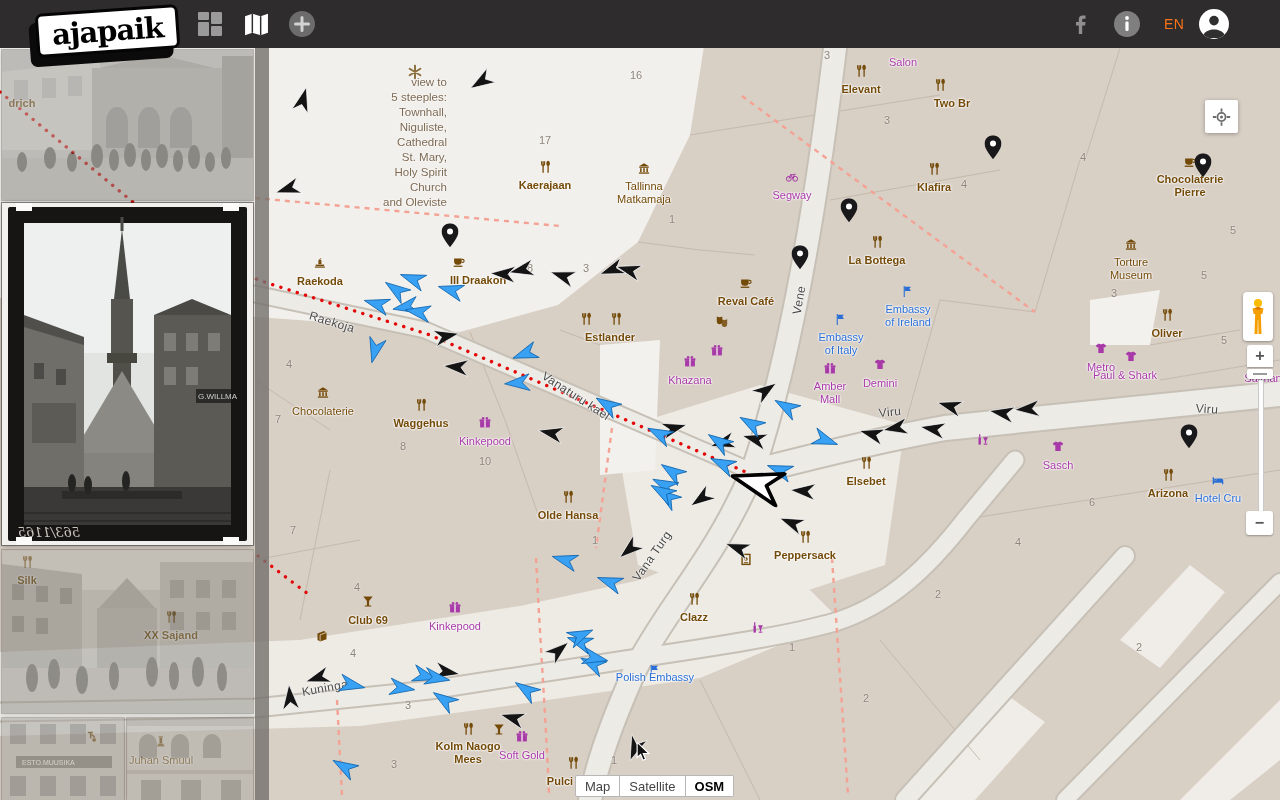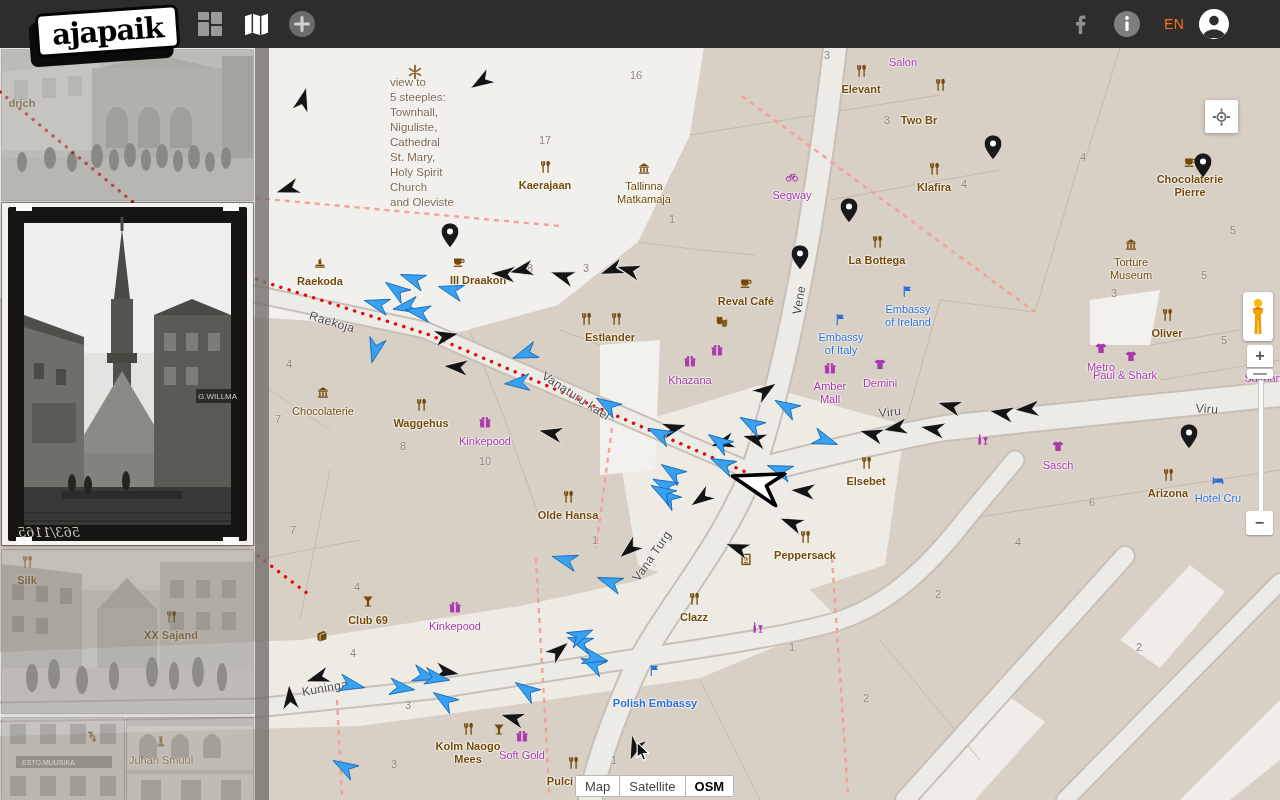--- a/index.html
+++ b/index.html
@@ -30,21 +30,21 @@
   .photo{position:absolute;left:2px;box-shadow:0 0 0 1px rgba(55,53,50,.55),0 1px 5px rgba(0,0,0,.35);cursor:pointer;}
   .photo svg{display:block;}
   #scroll-strip{position:absolute;left:255px;top:48px;width:14px;height:752px;background:rgba(118,114,110,.82);z-index:22;}
   
   #marker-layer{position:absolute;left:0;top:0;width:1280px;height:800px;z-index:10;}
   .mk{position:absolute;transform:translate(-50%,-50%);}
   .poi-label{font:11px "Liberation Sans",sans-serif;white-space:pre-line;text-align:center;line-height:1.18;text-shadow:0 0 2px #fff,0 0 2px #fff,0 0 3px #fff;}
   .poi-label.b{font-weight:bold;}
   .street-label{font:12px "Liberation Sans",sans-serif;color:#4a4a4a;letter-spacing:.4px;white-space:nowrap;text-shadow:0 0 2px #fff,0 0 2px #fff;}
   .house-number{font:11px "Liberation Sans",sans-serif;color:#8e857a;text-shadow:0 0 2px #fff;}
-  .annotation{font:11.5px "Liberation Sans",sans-serif;color:#7d6952;white-space:pre-line;text-align:left;line-height:1.3;text-shadow:0 0 2px #fff,0 0 2px #fff;margin-left:7px;}
+  .annotation{font:11.5px "Liberation Sans",sans-serif;color:#7d6952;white-space:pre-line;text-align:right;line-height:1.3;text-shadow:0 0 2px #fff,0 0 2px #fff;}
 </style>
 </head>
 <body>
 
 <div id="app">
 
   <svg id="map-bg" width="1280" height="800" viewBox="0 0 1280 800" style="position:absolute;left:0;top:0;z-index:1">
     <rect width="1280" height="800" fill="#d8cfc5"></rect>
 
     <polygon points="0,40 705,40 690,135 638,242 558,305 460,332 0,298" fill="#f2f0ec"></polygon>
@@ -167,21 +167,21 @@
           <ellipse cx="9.6" cy="3.4" rx="1.8" ry="2.6" fill="#734a08"></ellipse>
           <path d="M9.6 5.5v7.3" stroke="#734a08" stroke-width="1.3"></path>
         </svg></div>
       <div class="mk poi-label b" style="left: 861px; top: 88.5px; color: rgb(115, 74, 8);">Elevant</div>
       <div class="mk " style="left: 940px; top: 86px;"><svg width="13" height="13" viewBox="0 0 13 13">
           <path d="M3.1 1.2v2.9a1.5 1.5 0 0 0 3 0V1.2" fill="none" stroke="#734a08" stroke-width="1.1"></path>
           <path d="M4.6 1.2v11.6" stroke="#734a08" stroke-width="1.3"></path>
           <ellipse cx="9.6" cy="3.4" rx="1.8" ry="2.6" fill="#734a08"></ellipse>
           <path d="M9.6 5.5v7.3" stroke="#734a08" stroke-width="1.3"></path>
         </svg></div>
-      <div class="mk poi-label b" style="left: 919px; top: 102.5px; color: rgb(115, 74, 8); margin-top: 17px;">Two Br</div>
+      <div class="mk poi-label b" style="left: 952px; top: 102.5px; color: rgb(115, 74, 8);">Two Br</div>
       <div class="mk " style="left: 545px; top: 168px;"><svg width="13" height="13" viewBox="0 0 13 13">
           <path d="M3.1 1.2v2.9a1.5 1.5 0 0 0 3 0V1.2" fill="none" stroke="#734a08" stroke-width="1.1"></path>
           <path d="M4.6 1.2v11.6" stroke="#734a08" stroke-width="1.3"></path>
           <ellipse cx="9.6" cy="3.4" rx="1.8" ry="2.6" fill="#734a08"></ellipse>
           <path d="M9.6 5.5v7.3" stroke="#734a08" stroke-width="1.3"></path>
         </svg></div>
       <div class="mk poi-label b" style="left: 545px; top: 184.5px; color: rgb(115, 74, 8);">Kaerajaan</div>
       <div class="mk " style="left: 644px; top: 170px;"><svg width="13" height="13" viewBox="0 0 13 13">
           <path d="M1.2 4.4 6.5 1.2l5.3 3.2z" fill="#734a08"></path>
           <rect x="1.8" y="4.9" width="9.4" height=".9" fill="#734a08"></rect>
@@ -405,21 +405,21 @@
           <rect x="2" y="4.6" width="2.4" height="7" fill="#a839a8"></rect>
           <rect x="2.6" y="1.2" width="1.2" height="3.6" fill="#a839a8"></rect>
           <path d="M6.6 4.2h4.8l-1.5 3.4a1.2 1.2 0 0 1-1.8 0z" fill="#a839a8"></path>
           <rect x="8.4" y="7.8" width="1.2" height="2.6" fill="#a839a8"></rect>
           <rect x="7.2" y="10.6" width="3.6" height="1.1" fill="#a839a8"></rect>
         </svg></div>
       <div class="mk " style="left: 655px; top: 672px;"><svg width="13" height="13" viewBox="0 0 13 13">
           <rect x="2.2" y="1" width="1.1" height="11" fill="#2a6fd6"></rect>
           <path d="M3.3 1.7h6.2L7.9 3.8l1.6 2.1H3.3z" fill="#2a6fd6"></path>
         </svg></div>
-      <div class="mk poi-label" style="left: 655px; top: 703px; color: rgb(42, 111, 214); font-weight: bold;">Polish Embassy</div>
+      <div class="mk poi-label" style="left: 655px; top: 677px; color: rgb(42, 111, 214);">Polish Embassy</div>
       <div class="mk " style="left: 455px; top: 609px;"><svg width="13" height="13" viewBox="0 0 13 13">
           <rect x="1.6" y="5.2" width="9.8" height="6.2" fill="#a839a8"></rect>
           <rect x="1.1" y="3.4" width="10.8" height="2.1" fill="#a839a8"></rect>
           <rect x="5.85" y="3.4" width="1.3" height="8" fill="#f5f2ec"></rect>
           <circle cx="4.6" cy="2.2" r="1.2" fill="#a839a8"></circle>
           <circle cx="8.4" cy="2.2" r="1.2" fill="#a839a8"></circle>
         </svg></div>
       <div class="mk poi-label" style="left: 455px; top: 625.5px; color: rgb(168, 57, 168);">Kinkepood</div>
       <div class="mk " style="left: 368px; top: 603px;"><svg width="13" height="13" viewBox="0 0 13 13">
           <path d="M1.8 1.6h9.4L7.6 6v4.4h2.2v1.2H3.2v-1.2h2.2V6z" fill="#734a08"></path>

